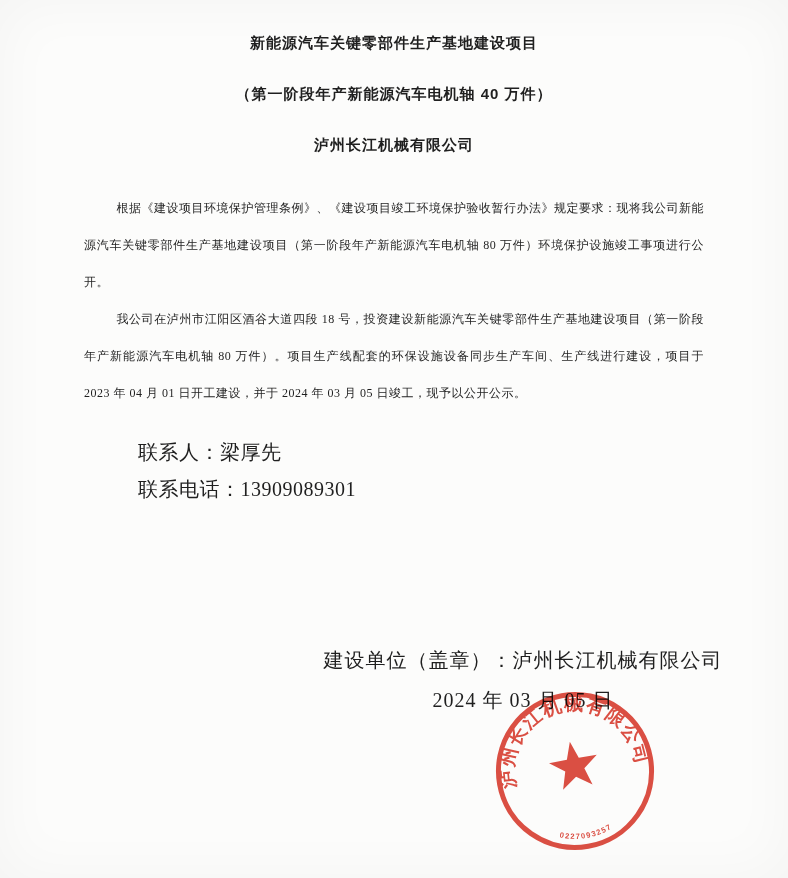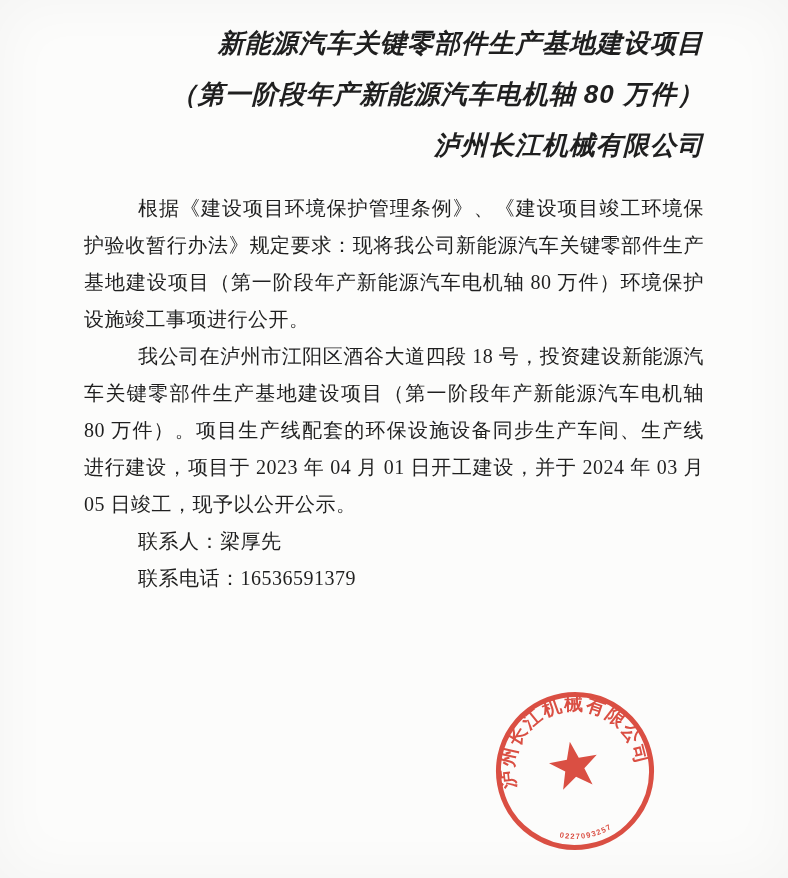--- a/index.html
+++ b/index.html
@@ -14,35 +14,34 @@
     box-shadow: inset 0 0 60px rgba(0,0,0,0.035);
     padding: 28px 84px 0 84px;
     overflow: hidden;
     color: var(--text-color);
     font-family: "Liberation Serif", "DejaVu Serif", serif;
   }
   .title-block { margin-bottom: 30px; }
   .title-line {
     font-family: "Liberation Sans", "DejaVu Sans", sans-serif;
     font-weight: 700;
-    font-size: 26px;
+    font-size: 15px;
     line-height: 30px;
-    text-align: right;
+    text-align: center;
     margin-bottom: 21px;
     letter-spacing: 1px;
-    font-style: italic;
   }
   .body-text p {
-    font-size: 20px;
+    font-size: 12px;
     line-height: 37px;
     text-align: justify;
     text-indent: 2.7em;
     letter-spacing: 0.5px;
   }
-  .contact-block { }
+  .contact-block { margin-top: 22px; }
   .contact-line {
     font-size: 20px;
     line-height: 37px;
     padding-left: 2.7em;
     letter-spacing: 0.5px;
   }
   .footer-block {
     margin-top: 134px;
     text-align: center;
   }
@@ -68,34 +67,38 @@
   .seal .stroke { stroke: var(--seal-red); }
   .seal .fill { fill: var(--seal-red); }
 </style>
 </head>
 <body>
 
 <div class="page">
 
   <div class="title-block">
     <div class="title-line">新能源汽车关键零部件生产基地建设项目</div>
-    <div class="title-line">（第一阶段年产新能源汽车电机轴 80 万件）</div>
+    <div class="title-line">（第一阶段年产新能源汽车电机轴 40 万件）</div>
     <div class="title-line">泸州长江机械有限公司</div>
   </div>
 
   <div class="body-text">
     <p>根据《建设项目环境保护管理条例》、《建设项目竣工环境保护验收暂行办法》规定要求：现将我公司新能源汽车关键零部件生产基地建设项目（第一阶段年产新能源汽车电机轴 80 万件）环境保护设施竣工事项进行公开。</p>
     <p>我公司在泸州市江阳区酒谷大道四段 18 号，投资建设新能源汽车关键零部件生产基地建设项目（第一阶段年产新能源汽车电机轴 80 万件）。项目生产线配套的环保设施设备同步生产车间、生产线进行建设，项目于 2023 年 04 月 01 日开工建设，并于 2024 年 03 月 05 日竣工，现予以公开公示。</p>
   </div>
 
   <div class="contact-block">
     <div class="contact-line">联系人：梁厚先</div>
-    <div class="contact-line">联系电话：16536591379</div>
+    <div class="contact-line">联系电话：13909089301</div>
   </div>
 
+  <div class="footer-block">
+    <div class="footer-line">建设单位（盖章）：泸州长江机械有限公司</div>
+    <div class="footer-line footer-date">2024 年 03 月 05 日</div>
+  </div>
 
   <div class="seal">
     <svg viewBox="0 0 200 200" xmlns="http://www.w3.org/2000/svg">
       <g transform="rotate(-10 100 100)">
         <circle class="stroke" cx="100" cy="100" r="90" fill="none" stroke-width="6"></circle>
         <defs>
           <path id="sealArcTop" d="M 32.3 124.6 A 72 72 0 1 1 167.7 124.6" fill="none"></path>
           <path id="sealArcBottom" d="M 54.1 165.5 A 80 80 0 0 0 145.9 165.5" fill="none"></path>
         </defs>
         <text class="fill" font-size="22" font-weight="bold" font-family="Liberation Sans, DejaVu Sans, sans-serif" letter-spacing="2">

